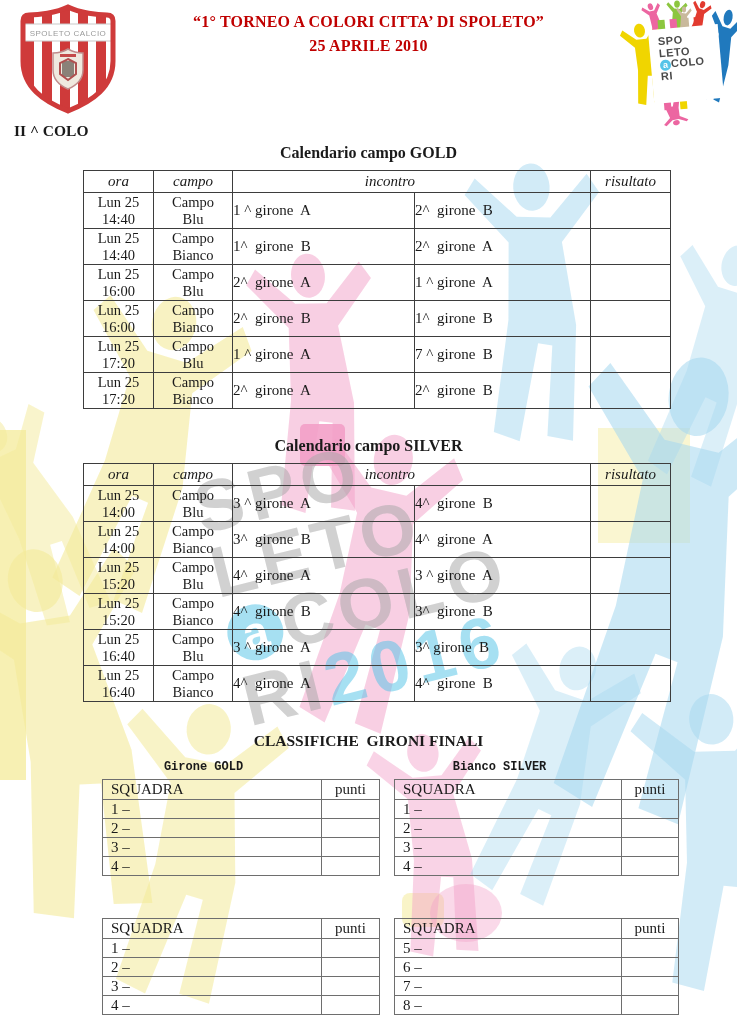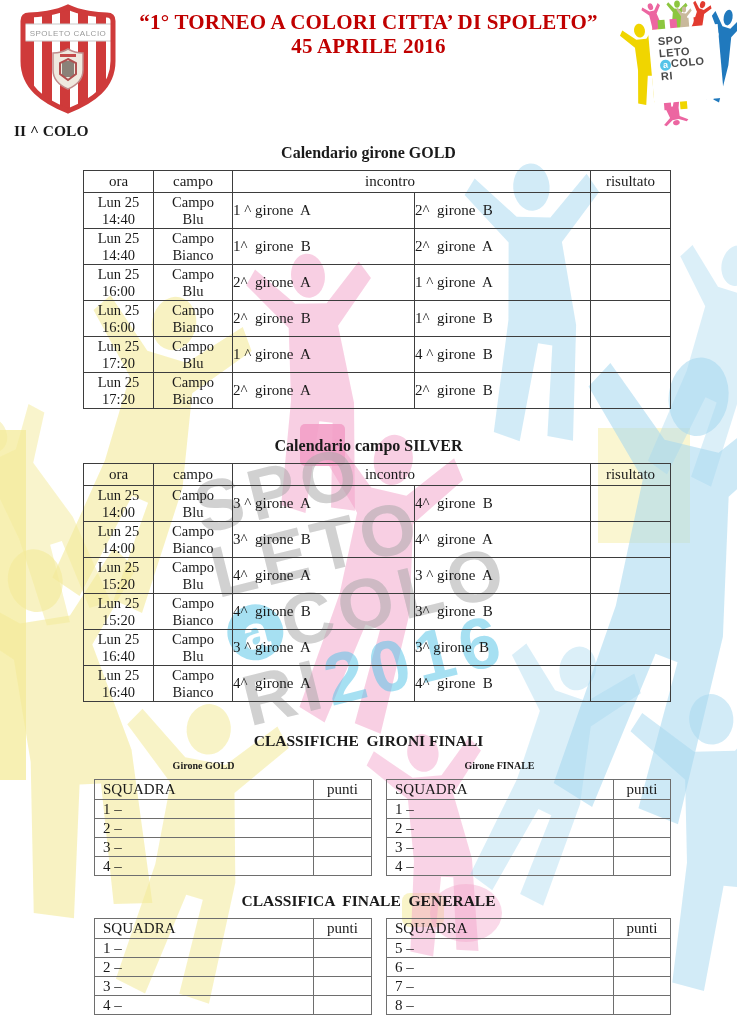--- a/index.html
+++ b/index.html
@@ -21,58 +21,58 @@
   }
   .wm-text .wm-a{
     display:inline-block;width:56px;height:56px;border-radius:50%;
     background:var(--wm_cyan);color:#ffffff;font-size:46px;line-height:56px;
     text-align:center;vertical-align:8px;letter-spacing:0;
   }
   .wm-year{color:var(--wm_cyan);}
   
   .crest{position:absolute;left:20px;top:4px;width:96px;height:110px;z-index:2;}
   .titles{position:absolute;left:120px;top:10px;width:497px;text-align:center;z-index:2;}
-  .title-line{font-weight:bold;color:var(--title_red);font-size:21px;line-height:24px;letter-spacing:0.2px;font-family:Liberation Serif, serif;}
+  .title-line{font-weight:bold;color:var(--title_red);font-size:16px;line-height:24px;letter-spacing:0.2px;font-family:Liberation Serif, serif;}
   .right-logo{position:absolute;left:618px;top:2px;width:118px;height:122px;z-index:2;}
   .rl-square{
     position:absolute;left:33px;top:25px;width:70px;height:74px;background:#ffffff;
     transform:rotate(-5deg);padding:7px 0 0 9px;box-sizing:border-box;
     font-family:"Liberation Sans",sans-serif;font-weight:bold;font-size:11px;
     line-height:11.5px;color:var(--logo_text_gray);letter-spacing:0.5px;
   }
   .rl-strip{position:absolute;width:7px;height:12px;}
   .rl-a{
     display:inline-block;width:11px;height:11px;border-radius:50%;
     background:var(--wm_cyan);color:#fff;font-size:9px;line-height:11px;
     text-align:center;letter-spacing:0;
   }
   
   .phase{position:absolute;left:14px;top:122px;font-weight:bold;font-size:15.5px;z-index:2;}
   .h-center{position:absolute;left:0;width:737px;text-align:center;font-weight:bold;z-index:2;}
   #gold-heading{top:144px;font-size:16px;}
   #silver-heading{top:437px;font-size:16px;}
   #classifiche-heading{top:732px;font-size:15.5px;white-space:pre;}
   #finale-heading{top:892px;font-size:15.5px;white-space:pre;}
-  .caption{position:absolute;font-weight:bold;font-size:10px;text-align:center;z-index:2;}
+  .caption{position:absolute;font-weight:bold;font-size:12px;text-align:center;z-index:2;font-family:Liberation Mono, monospace;}
   #caption-gold{left:94px;top:760px;width:219px;}
   #caption-silver{left:386px;top:760px;width:227px;}
   
   .cal{position:absolute;border-collapse:collapse;table-layout:fixed;z-index:1;background:transparent;}
   #gold-table{left:83px;top:170px;}
   #silver-table{left:83px;top:463px;}
   .cal th,.cal td{border:1px solid var(--border_dark);font-weight:normal;padding:0;background:transparent;}
   .cal thead tr{height:22px;}
   .cal tbody tr{height:36px;}
-  .cal .th{font-size:15px;text-align:center;}
+  .cal .th{font-size:15px;text-align:center;font-style:italic;}
   .th-incontro div{width:182px;text-align:right;}
   .c-two{text-align:center;font-size:14.5px;line-height:16.5px;}
   .c-two span{display:block;}
   .c-match{text-align:left;padding-left:10px;font-size:15px;white-space:pre;}
   
-  .cls{position:absolute;border-collapse:collapse;table-layout:fixed;z-index:1;background:transparent;}
+  .cls{position:absolute;border-collapse:collapse;table-layout:fixed;z-index:1;background:transparent;margin-left:8px;}
   .cls th,.cls td{border:1px solid var(--border_gray);font-weight:normal;font-size:15px;text-align:left;padding:0 0 0 8px;background:transparent;}
   .cls thead tr{height:20px;}
   .cls tbody tr{height:19px;}
   .cls .p{text-align:center;padding:0;}
   #class-gold{left:94px;top:779px;}
   #class-silver{left:386px;top:779px;}
   #final-left{left:94px;top:918px;}
   #final-right{left:386px;top:918px;}
 </style>
 </head>
@@ -163,21 +163,21 @@
         <rect x="40" y="50" width="16" height="3" fill="#c44a4a"></rect>
         <rect x="42" y="57" width="12" height="16" fill="#8a8178"></rect>
         <path d="M48,55 L56,59 L56,70 L48,76 L40,70 L40,59 Z" fill="none" stroke="#b05050" stroke-width="2"></path>
       </g>
       <path d="M48,3 C60,9 78,11 87,11 C91,11 93,13 93,17 L93,57 C93,83 73,97 48,107 C23,97 3,83 3,57 L3,17 C3,13 5,11 9,11 C18,11 36,9 48,3 Z" fill="none" stroke="var(--crest_red)" stroke-width="5"></path>
     </svg>
   </div>
 
   <div class="titles">
     <div class="title-line">“1° TORNEO A COLORI CITTA’ DI SPOLETO”</div>
-    <div class="title-line">45 APRILE 2016</div>
+    <div class="title-line">25 APRILE 2010</div>
   </div>
 
   <div class="right-logo">
     <svg class="wm-person" viewBox="0 0 100 190" preserveAspectRatio="none" style="left:8px;top:20px;width:42px;height:88px;transform:rotate(-12deg);fill:var(--logo_yellow);">
         <use href="#person-shape"></use>
       </svg>
     <svg class="wm-person" viewBox="0 0 100 190" preserveAspectRatio="none" style="left:86px;top:6px;width:34px;height:100px;transform:rotate(10deg);fill:var(--logo_blue);">
         <use href="#person-shape"></use>
       </svg>
     <svg class="wm-person" viewBox="0 0 100 190" preserveAspectRatio="none" style="left:48px;top:-2px;width:22px;height:46px;fill:var(--logo_green);">
@@ -204,21 +204,21 @@
     <div class="rl-square">
       <div>SPO</div>
       <div>LETO</div>
       <div><span class="rl-a">a</span><span>COLO</span></div>
       <div>RI</div>
     </div>
   </div>
 
   <div class="phase">II ^ COLO</div>
 
-  <div class="h-center" id="gold-heading">Calendario girone GOLD</div>
+  <div class="h-center" id="gold-heading">Calendario campo GOLD</div>
 
   <table class="cal" id="gold-table">
     <colgroup>
         <col style="width:70px">
         <col style="width:79px">
         <col style="width:182px">
         <col style="width:176px">
         <col style="width:80px">
       </colgroup>
     <thead>
@@ -287,21 +287,21 @@
       <tr>
         <td class="c-two">
             <span>Lun 25</span>
             <span>17:20</span>
           </td>
         <td class="c-two">
             <span>Campo</span>
             <span>Blu</span>
           </td>
         <td class="c-match">1 ^ girone  A</td>
-        <td class="c-match">4 ^ girone  B</td>
+        <td class="c-match">7 ^ girone  B</td>
         <td></td>
       </tr>
       <tr>
         <td class="c-two">
             <span>Lun 25</span>
             <span>17:20</span>
           </td>
         <td class="c-two">
             <span>Campo</span>
             <span>Bianco</span>
@@ -411,21 +411,21 @@
         <td class="c-match">4^  girone  A</td>
         <td class="c-match">4^  girone  B</td>
         <td></td>
       </tr>
     </tbody>
   </table>
 
   <div class="h-center" id="classifiche-heading">CLASSIFICHE  GIRONI FINALI</div>
 
   <div class="caption" id="caption-gold">Girone GOLD</div>
-  <div class="caption" id="caption-silver">Girone FINALE</div>
+  <div class="caption" id="caption-silver">Bianco SILVER</div>
 
   <table class="cls" id="class-gold">
     <colgroup>
         <col style="width:219px">
         <col style="width:58px">
       </colgroup>
     <thead>
       <tr>
         <th>SQUADRA</th>
         <th class="p">punti</th>
@@ -475,21 +475,20 @@
           <td>3 –</td>
           <td class="p"></td>
         </tr>
       <tr>
           <td>4 –</td>
           <td class="p"></td>
         </tr>
     </tbody>
   </table>
 
-  <div class="h-center" id="finale-heading">CLASSIFICA  FINALE  GENERALE</div>
 
   <table class="cls" id="final-left">
     <colgroup>
         <col style="width:219px">
         <col style="width:58px">
       </colgroup>
     <thead>
       <tr>
         <th>SQUADRA</th>
         <th class="p">punti</th>

